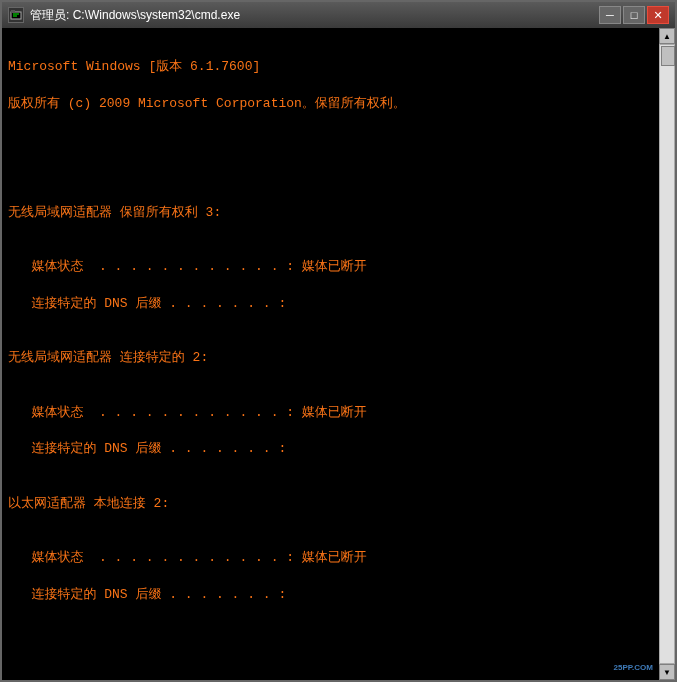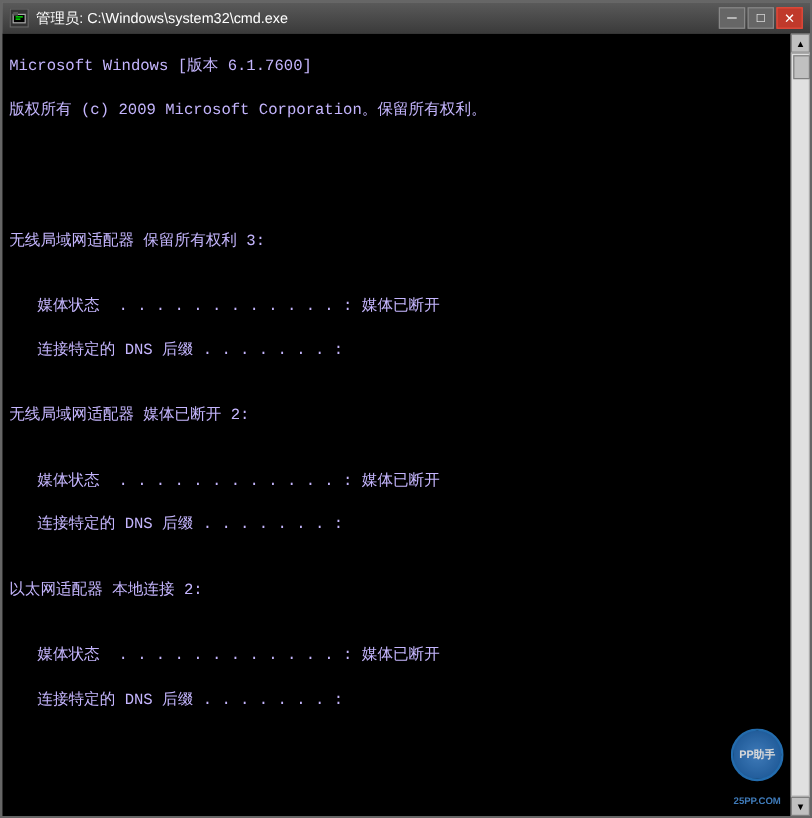--- a/index.html
+++ b/index.html
@@ -83,22 +83,22 @@
       background: #000;
       flex: 1;
       overflow: hidden;
       position: relative;
       display: flex;
     }
 
     .cmd-content {
       flex: 1;
       overflow-y: auto;
-      padding: 0 6px;
-      color: #c4b5fd;
+      padding: 12px 6px;
+      color: #f97316;
       font-family: 'Courier New', Lucida Console, monospace;
       font-size: 13px;
       line-height: 1.4;
       white-space: pre-wrap;
     }
 
     .cmd-content::-webkit-scrollbar {
       width: 16px;
     }
 
@@ -203,21 +203,21 @@
 <span style="display: block;">版权所有 (c) 2009 Microsoft Corporation。保留所有权利。</span>
 
 
 
 
 <span style="display: block;">无线局域网适配器 保留所有权利 3:</span>
 
 <span style="display: block;">   媒体状态  . . . . . . . . . . . . : 媒体已断开</span>
 <span style="display: block;">   连接特定的 DNS 后缀 . . . . . . . :</span>
 
-<span style="display: block;">无线局域网适配器 媒体已断开 2:</span>
+<span style="display: block;">无线局域网适配器 连接特定的 2:</span>
 
 <span style="display: block;">   媒体状态  . . . . . . . . . . . . : 媒体已断开</span>
 <span style="display: block;">   连接特定的 DNS 后缀 . . . . . . . :</span>
 
 <span style="display: block;">以太网适配器 本地连接 2:</span>
 
 <span style="display: block;">   媒体状态  . . . . . . . . . . . . : 媒体已断开</span>
 <span style="display: block;">   连接特定的 DNS 后缀 . . . . . . . :</span>
 
 
@@ -242,22 +242,17 @@
     <div class="scrollbar-right">
       <div class="scroll-arrow">▲</div>
       <div class="scroll-track">
         <div class="scroll-thumb"></div>
       </div>
       <div class="scroll-arrow">▼</div>
     </div>
 
     <div class="watermark" style="position:absolute;bottom:8px;right:22px;">
       <div style="display:flex;flex-direction:column;align-items:center;">
-        <div class="watermark-circle">
-          <div class="watermark-text">
-            <div style="font-size:9px;font-weight:bold;color:#fff;">PP助手</div>
-          </div>
-        </div>
         <div style="color:#4a90d9;font-size:8px;font-weight:bold;margin-top:12px;">25PP.COM</div>
       </div>
     </div>
   </div>
 </div>
 
 </body></html>

